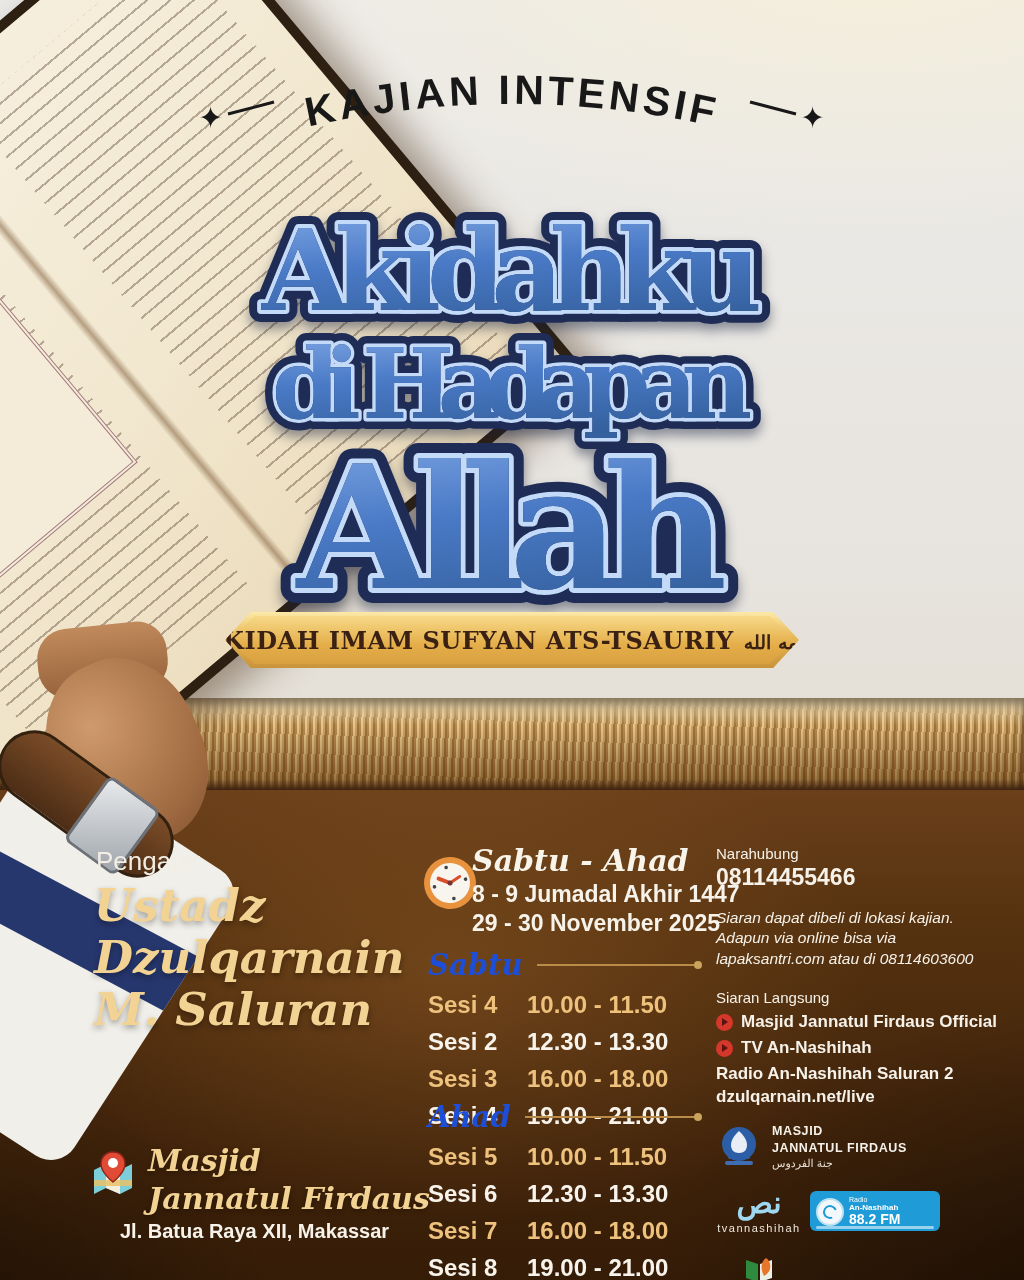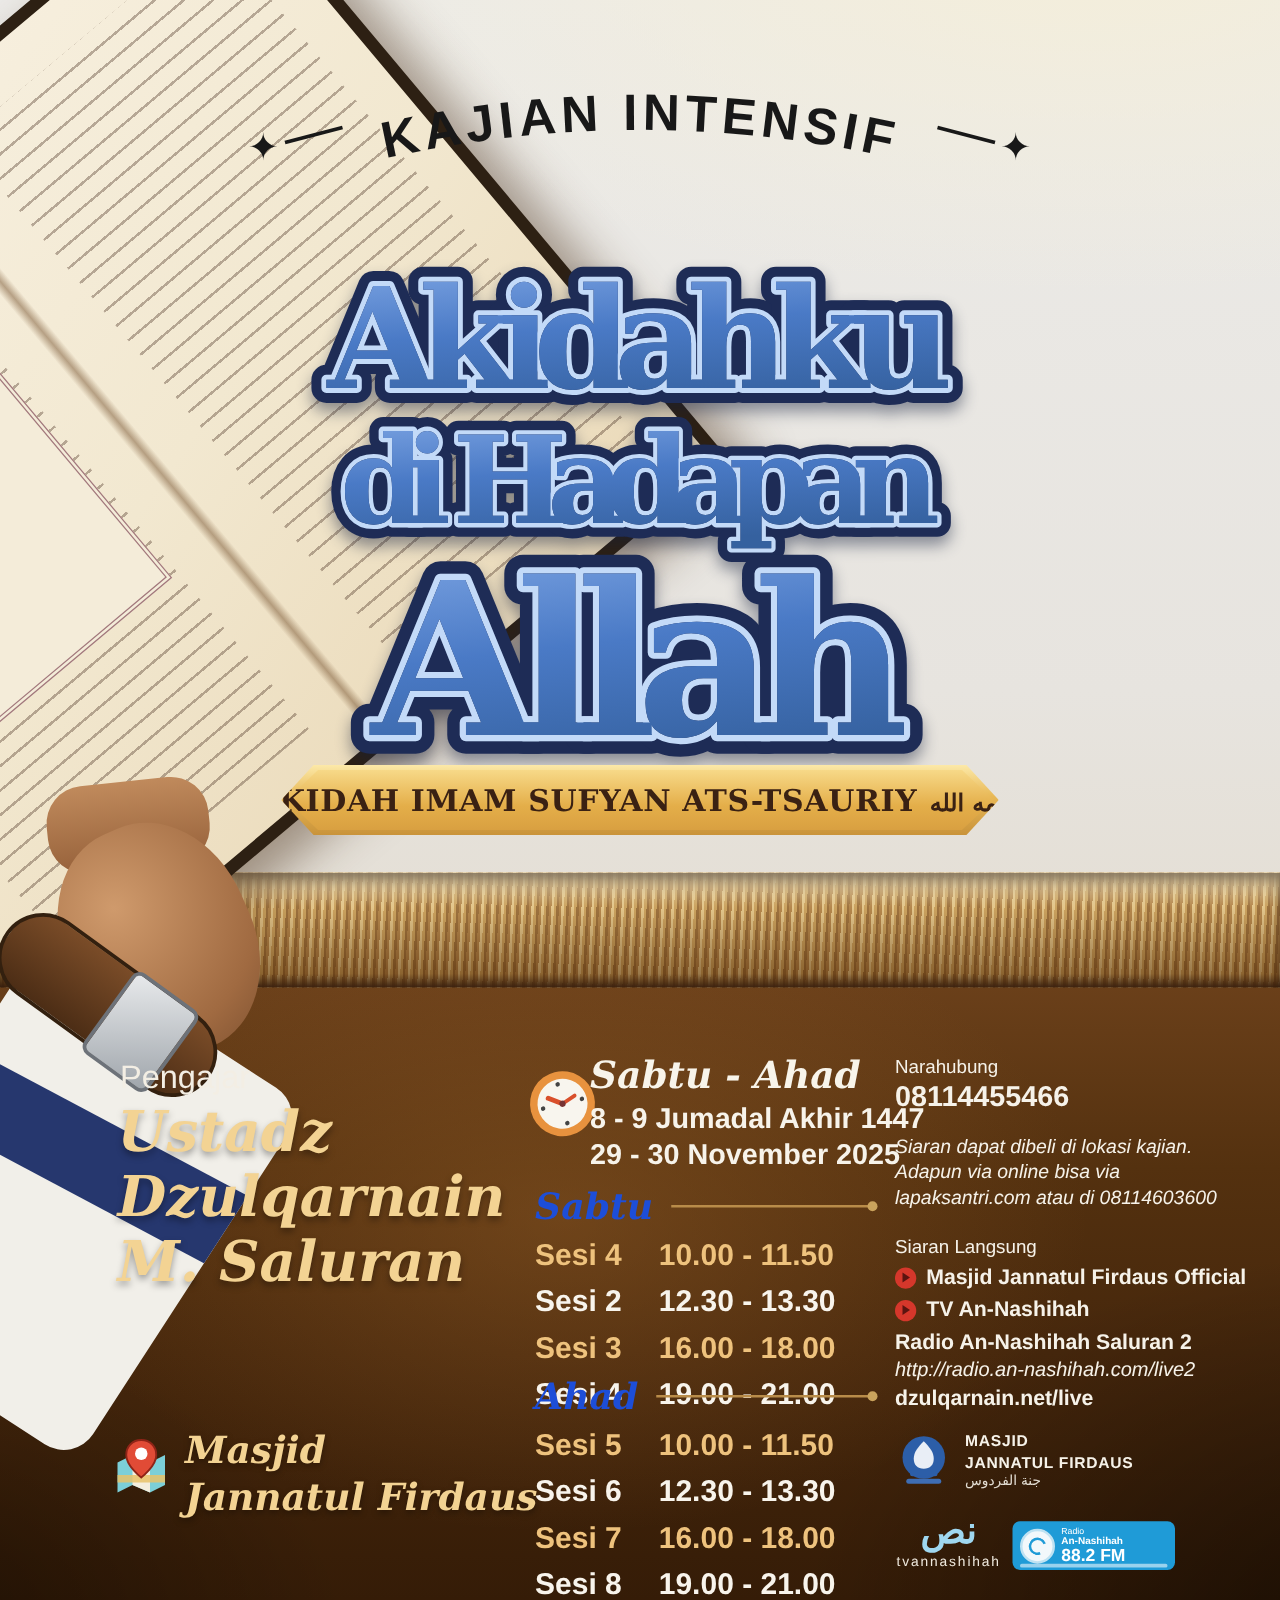--- a/index.html
+++ b/index.html
@@ -113,21 +113,21 @@
   .yt-ic{width:17px;height:17px;border-radius:50%;background:#d5372b;margin-right:8px;position:relative;flex:none;}
   .yt-ic::after{content:"";position:absolute;left:6px;top:4.5px;border-left:6px solid #5a1410;
         border-top:4px solid transparent;border-bottom:4px solid transparent;}
   .rc-radio{margin-top:6px;font-size:17px;font-weight:bold;}
   .rc-url{margin-top:4px;font-size:16px;font-style:italic;}
   .rc-live{margin-top:3px;font-size:17px;font-weight:bold;}
 
   .mjf-row{display:flex;align-items:center;margin-top:16px;}
   .mjf-text{margin-left:10px;font-size:12.5px;font-weight:bold;letter-spacing:.6px;line-height:1.3;}
   .mjf-ar{font-size:11px;font-weight:normal;opacity:.9;border-bottom:0;}
-  .logo-row2{display:flex;align-items:flex-end;margin-top:18px;}
+  .logo-row2{display:flex;align-items:center;margin-top:18px;}
   .tvn{width:86px;text-align:center;}
   .tvn-glyph{font-size:30px;color:#9fd7f0;font-weight:bold;line-height:1;}
   .tvn-name{font-size:11px;letter-spacing:1.5px;color:#efe9de;margin-top:4px;}
   .radio-badge{margin-left:8px;width:118px;background:#1f9bd7;border-radius:6px;padding:5px 6px 4px;
         display:flex;align-items:center;position:relative;}
   .rb-circle{width:24px;height:24px;border-radius:50%;background:#f2f8fb;flex:none;
         border:2px solid #bfe2f2;position:relative;}
   .rb-circle::after{content:"";position:absolute;inset:5px;border:2px solid #1f9bd7;border-radius:50%;
         border-right-color:transparent;transform:rotate(25deg);}
   .rb-text{margin-left:5px;color:#fff;line-height:1.05;}
@@ -217,20 +217,21 @@
     <polygon points="4,20 16,14 30,20 42,14 42,38 30,44 16,38 4,44" fill="#7ccfd8"></polygon>
     <polygon points="16,14 30,20 30,44 16,38" fill="#f4eedd"></polygon>
     <rect x="4" y="30" width="38" height="6" fill="#e8c26a" opacity="0.85"></rect>
     <path d="M23 2 C16 2 11 7 11 14 C11 23 23 32 23 32 C23 32 35 23 35 14 C35 7 30 2 23 2 Z" fill="#e14b36" stroke="#8e2417" stroke-width="1.5"></path>
     <circle cx="23" cy="13" r="5" fill="#ffffff"></circle>
   </svg>
   <div class="venue serif-it">
     <div>Masjid</div>
     <div>Jannatul Firdaus</div>
   </div>
+  <div class="address">Jl. Batua Raya XII, Makassar</div>
 
   <svg class="clock" width="56" height="56" viewBox="0 0 56 56">
     <circle cx="28" cy="28" r="26" fill="#e8923e"></circle>
     <circle cx="28" cy="28" r="20" fill="#f8f5ee"></circle>
     <circle cx="28" cy="12" r="1.8" fill="#444"></circle>
       <circle cx="28" cy="44" r="1.8" fill="#444"></circle>
     <circle cx="12" cy="28" r="1.8" fill="#444"></circle>
       <circle cx="44" cy="28" r="1.8" fill="#444"></circle>
     <line x1="28" y1="28" x2="18" y2="21" stroke="#d94f2b" stroke-width="4" stroke-linecap="round"></line>
     <line x1="28" y1="28" x2="39" y2="24" stroke="#d94f2b" stroke-width="3" stroke-linecap="round"></line>
@@ -298,21 +299,20 @@
       <div class="rc-label">Siaran Langsung</div>
       <div class="yt-row">
         <span class="yt-ic"></span>
         <span>Masjid Jannatul Firdaus Official</span>
       </div>
       <div class="yt-row">
         <span class="yt-ic"></span>
         <span>TV An-Nashihah</span>
       </div>
       <div class="rc-radio">Radio An-Nashihah Saluran 2</div>
-      <div class="rc-url">http://radio.an-nashihah.com/live2</div>
       <div class="rc-live">dzulqarnain.net/live</div>
     </div>
 
     <div class="mjf-row">
       <svg width="46" height="46" viewBox="0 0 46 46">
         <circle cx="23" cy="20" r="17" fill="#2c5ea8"></circle>
         <path d="M23 7 C18 12 15 16 15 21 C15 26 18 29 23 29 C28 29 31 26 31 21 C31 16 28 12 23 7 Z" fill="#e9eef6"></path>
         <rect x="12" y="30" width="22" height="5" rx="2" fill="#2c5ea8"></rect>
         <rect x="9" y="37" width="28" height="4" rx="2" fill="#3e6db3"></rect>
       </svg>

